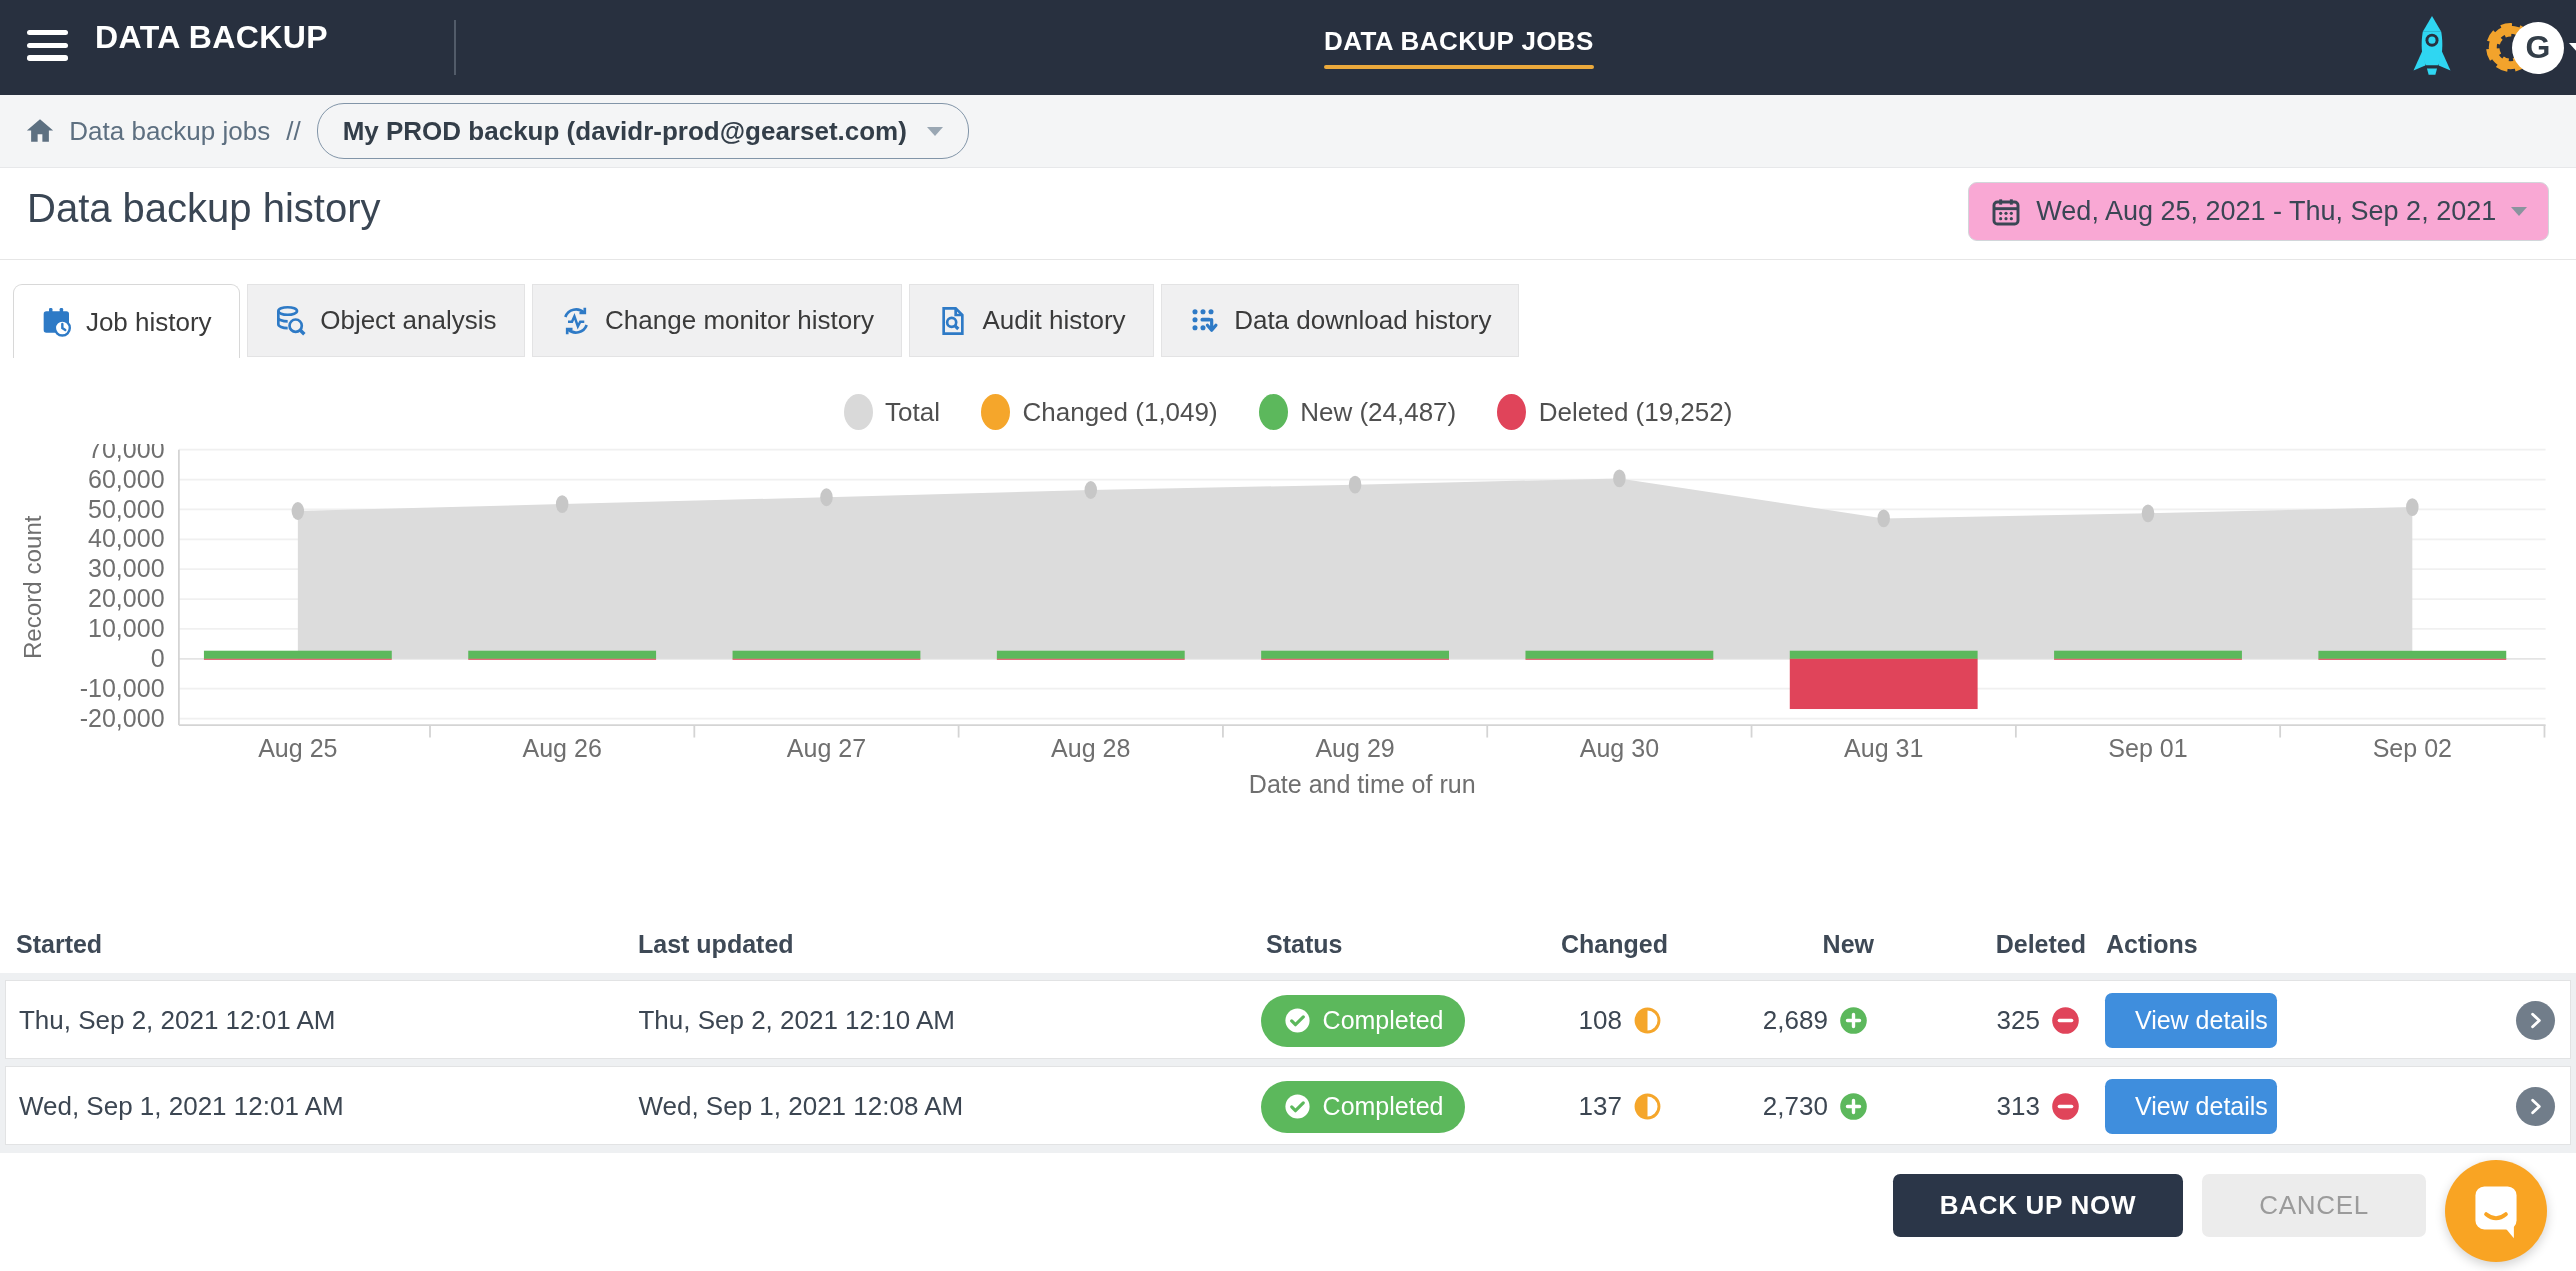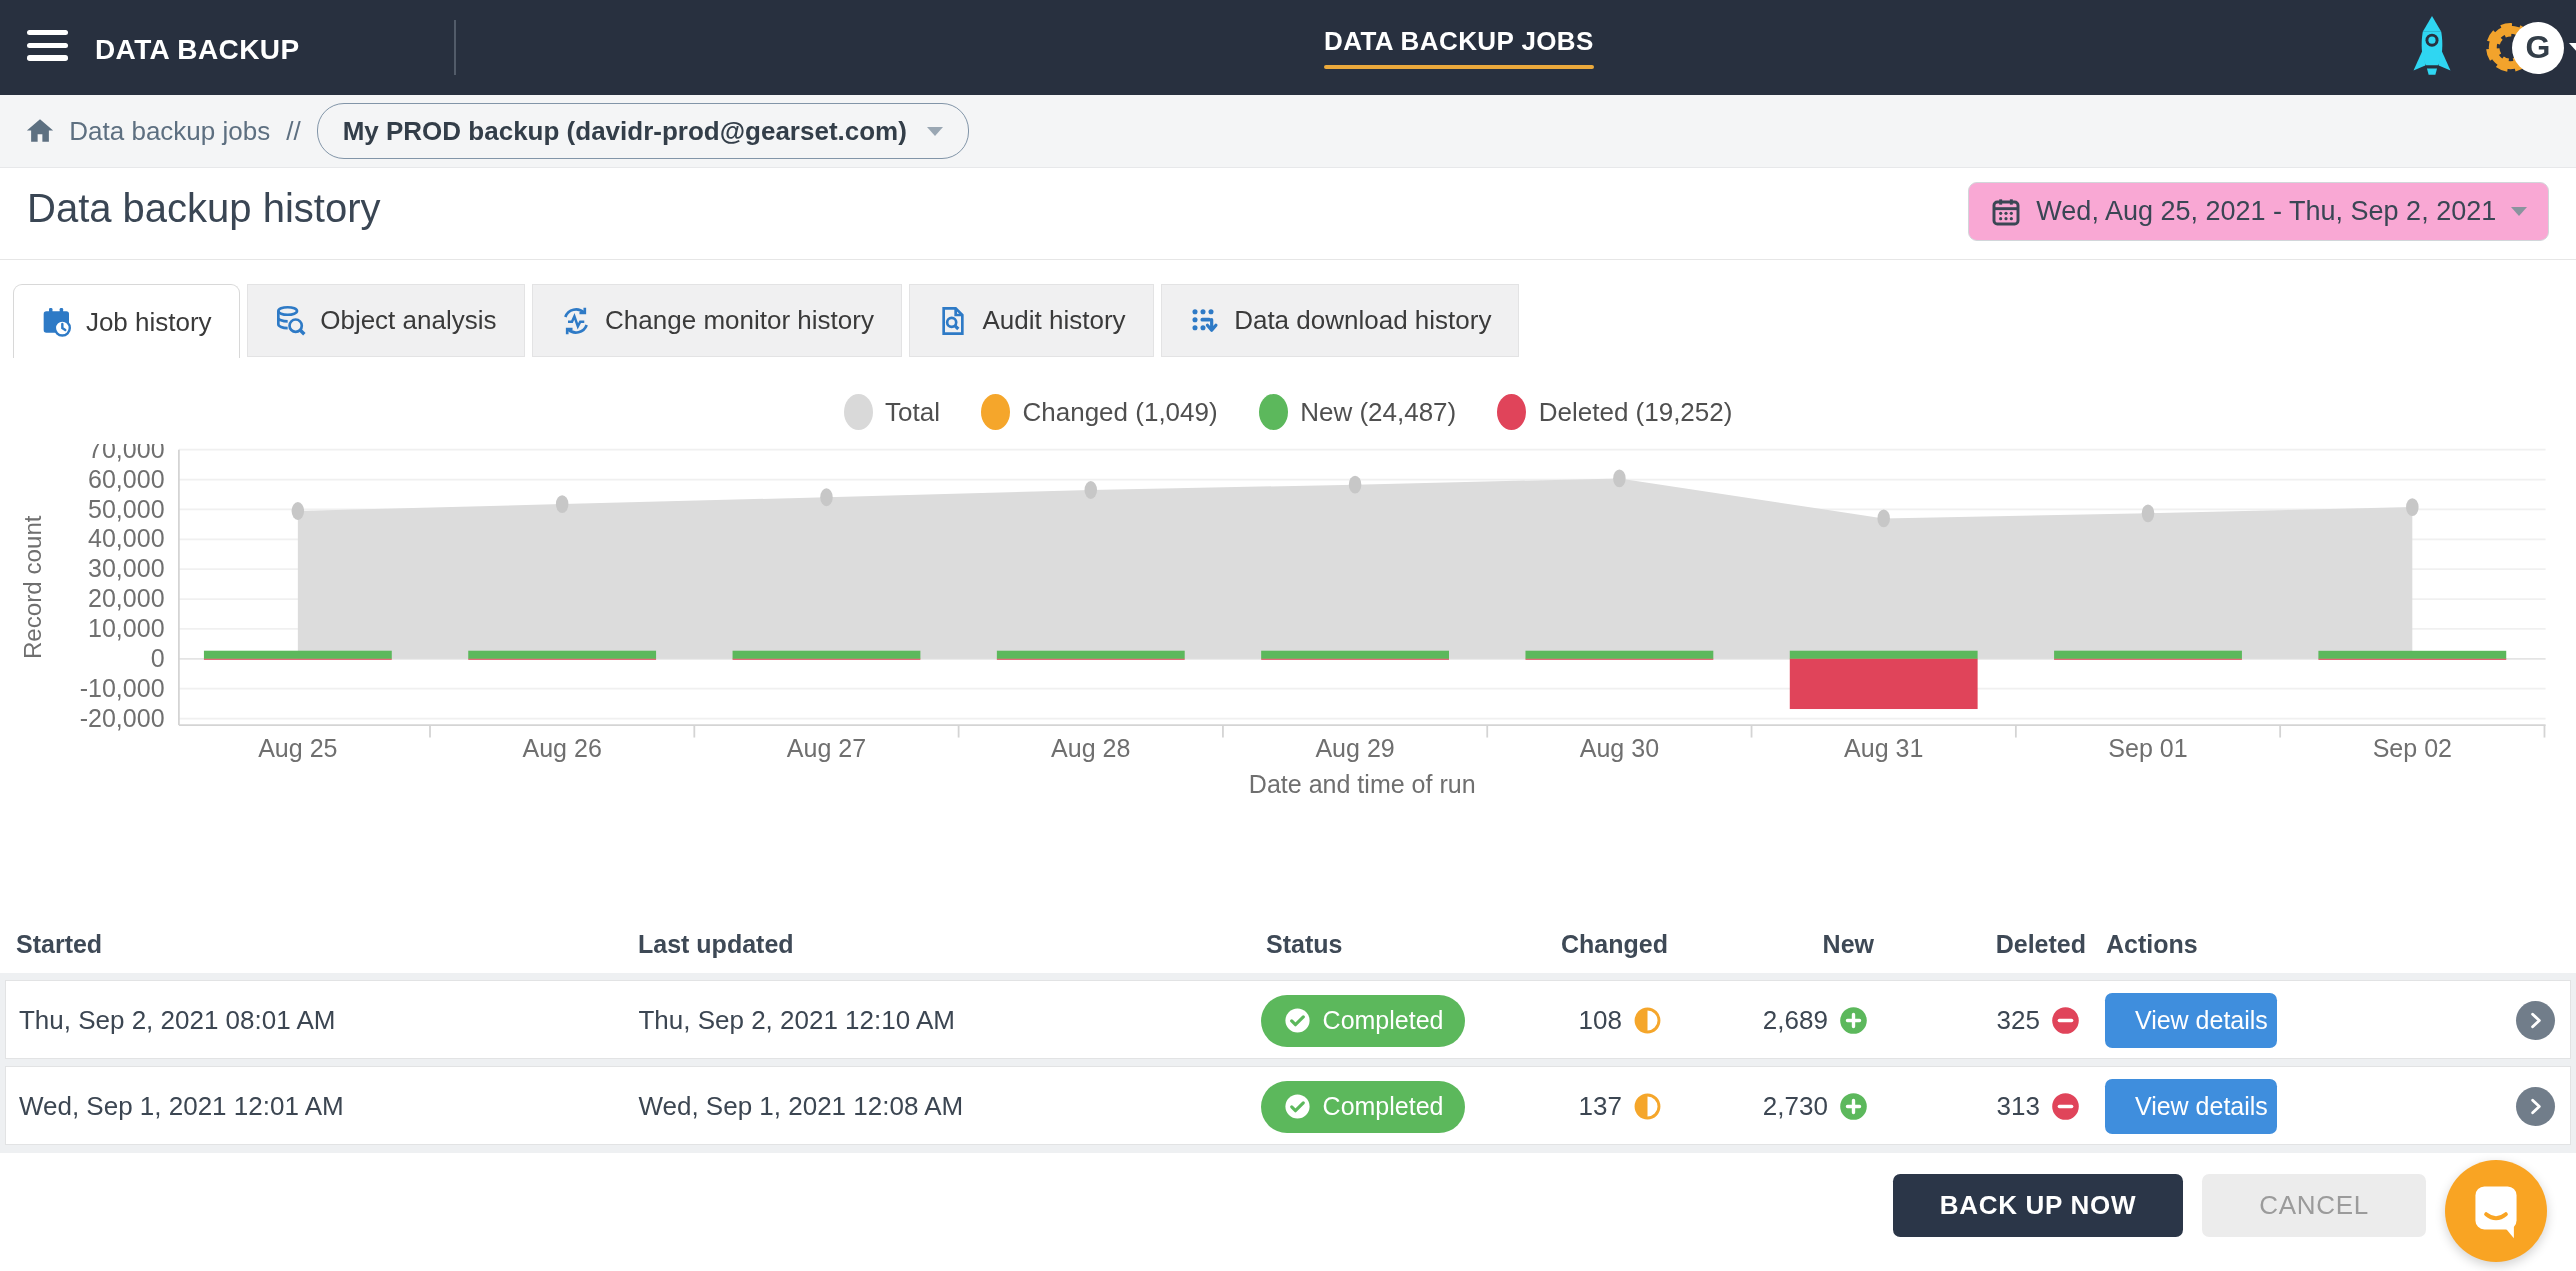--- a/index.html
+++ b/index.html
@@ -6,22 +6,22 @@
   html,body { width:2576px; height:1272px; }
   body {
     font-family:"Liberation Sans", sans-serif;
     background:#ffffff; position:relative; overflow:hidden; color:#3c4652;
   }
 
   
   .navbar { position:absolute; top:0; left:0; width:2576px; height:95px; background:#28303f; }
   .hamburger { position:absolute; left:27px; top:30px; width:41px; height:34px; cursor:pointer; }
   .hamburger span { display:block; height:5.4px; background:#fff; border-radius:2.7px; margin-bottom:7.2px; }
-  .nav-title { position:absolute; left:95px; top:12px; height:75px; display:flex; align-items:center;
-    color:#fff; font-size:28px; font-weight:bold; letter-spacing:0.4px; }
+  .nav-title { position:absolute; left:95px; top:0; height:75px; display:flex; align-items:center;
+    color:#fff; font-size:32px; font-weight:bold; letter-spacing:0.4px; }
   .nav-divider { position:absolute; left:454px; top:19.7px; width:1.8px; height:55px; background:#525b69; }
   .nav-center { position:absolute; left:1324px; top:0; height:95px; display:flex; flex-direction:column;
     justify-content:center; align-items:center; cursor:pointer; }
   .nav-center-label { color:#fff; font-size:26px; font-weight:bold; letter-spacing:0.4px; }
   .nav-underline { margin-top:8px; height:4.5px; width:100%; background:#eba93c; border-radius:2.7px; }
   .rocket { position:absolute; left:2406px; top:16px; }
   .avatar-wrap { position:absolute; left:2483px; top:18px; width:93px; height:59px; cursor:pointer; }
   .gear-svg { position:absolute; left:0; top:1.8px; }
   .avatar-circle { position:absolute; left:29px; top:3.6px; width:52px; height:52px; border-radius:50%;
     background:#fff; display:flex; align-items:center; justify-content:center;
@@ -331,21 +331,21 @@
     <span class="th th-updated">Last updated</span>
     <span class="th th-status">Status</span>
     <span class="th th-changed">Changed</span>
     <span class="th th-new">New</span>
     <span class="th th-deleted">Deleted</span>
     <span class="th th-actions">Actions</span>
   </div>
   <div class="rows-wrap">
 
     <div class="trow">
-      <div class="cell cell-started">Thu, Sep 2, 2021 08:01 AM</div>
+      <div class="cell cell-started">Thu, Sep 2, 2021 12:01 AM</div>
       <div class="cell cell-updated">Thu, Sep 2, 2021 12:10 AM</div>
       <div class="badge">
         <svg width="29" height="29" viewBox="0 0 24 24">
           <circle cx="12" cy="12" r="10" fill="#fff"></circle>
           <path d="M7.2 12.4 l3.1 3.1 L16.8 9" fill="none" stroke="#5cb85c" stroke-width="2.6" stroke-linecap="round" stroke-linejoin="round"></path>
         </svg>
         <span>Completed</span>
       </div>
       <div class="cell cell-num cell-changed">
         <span>108</span>

